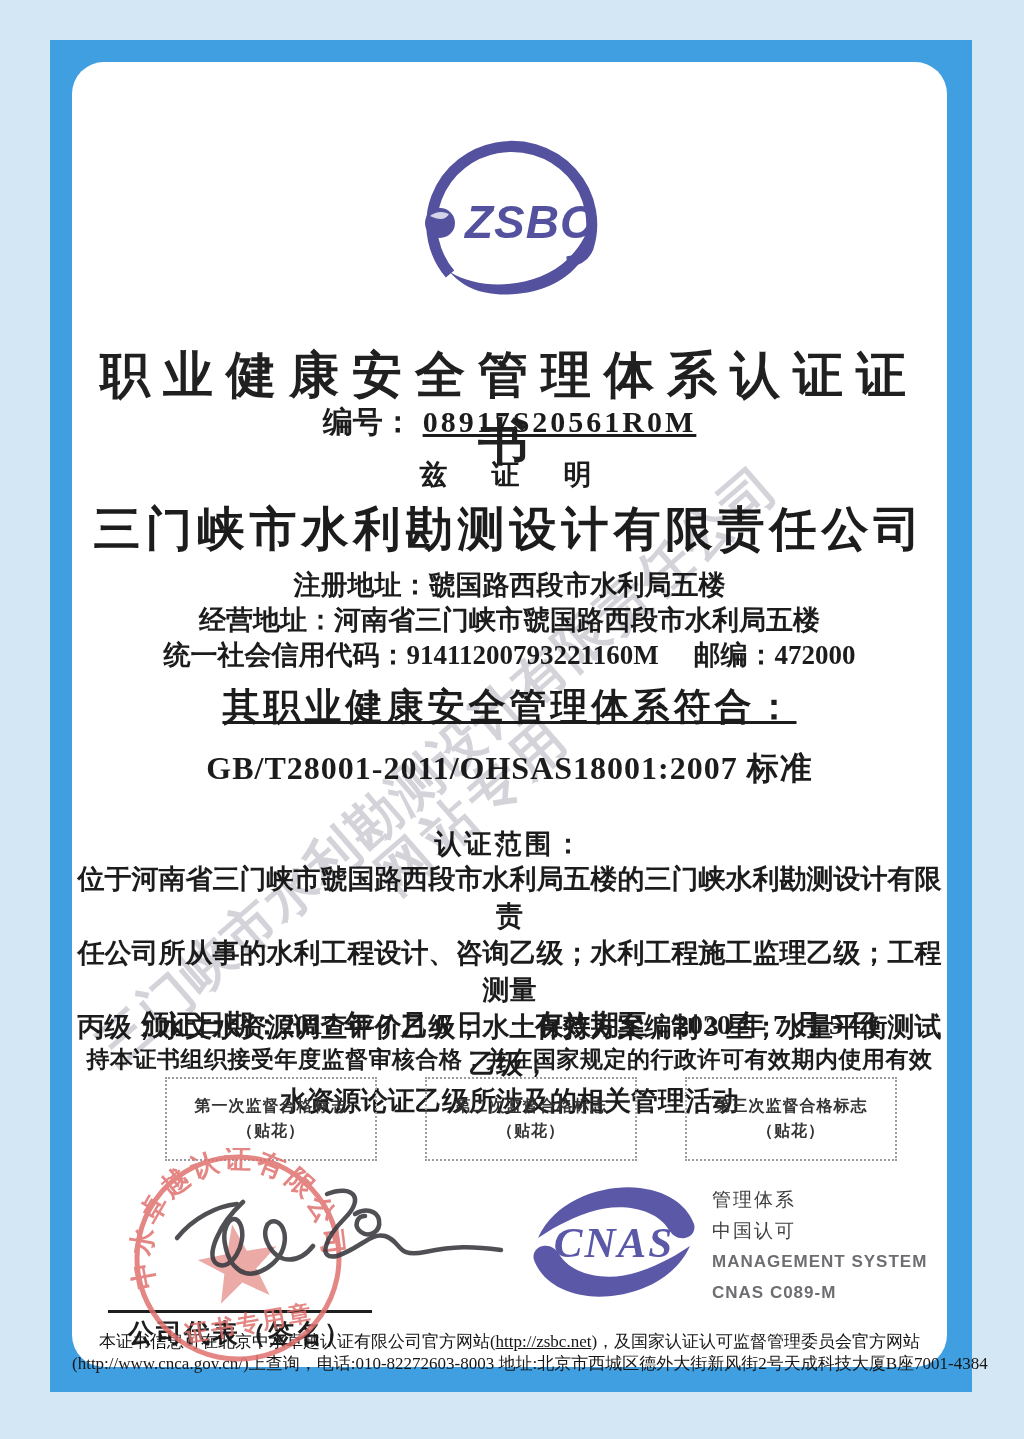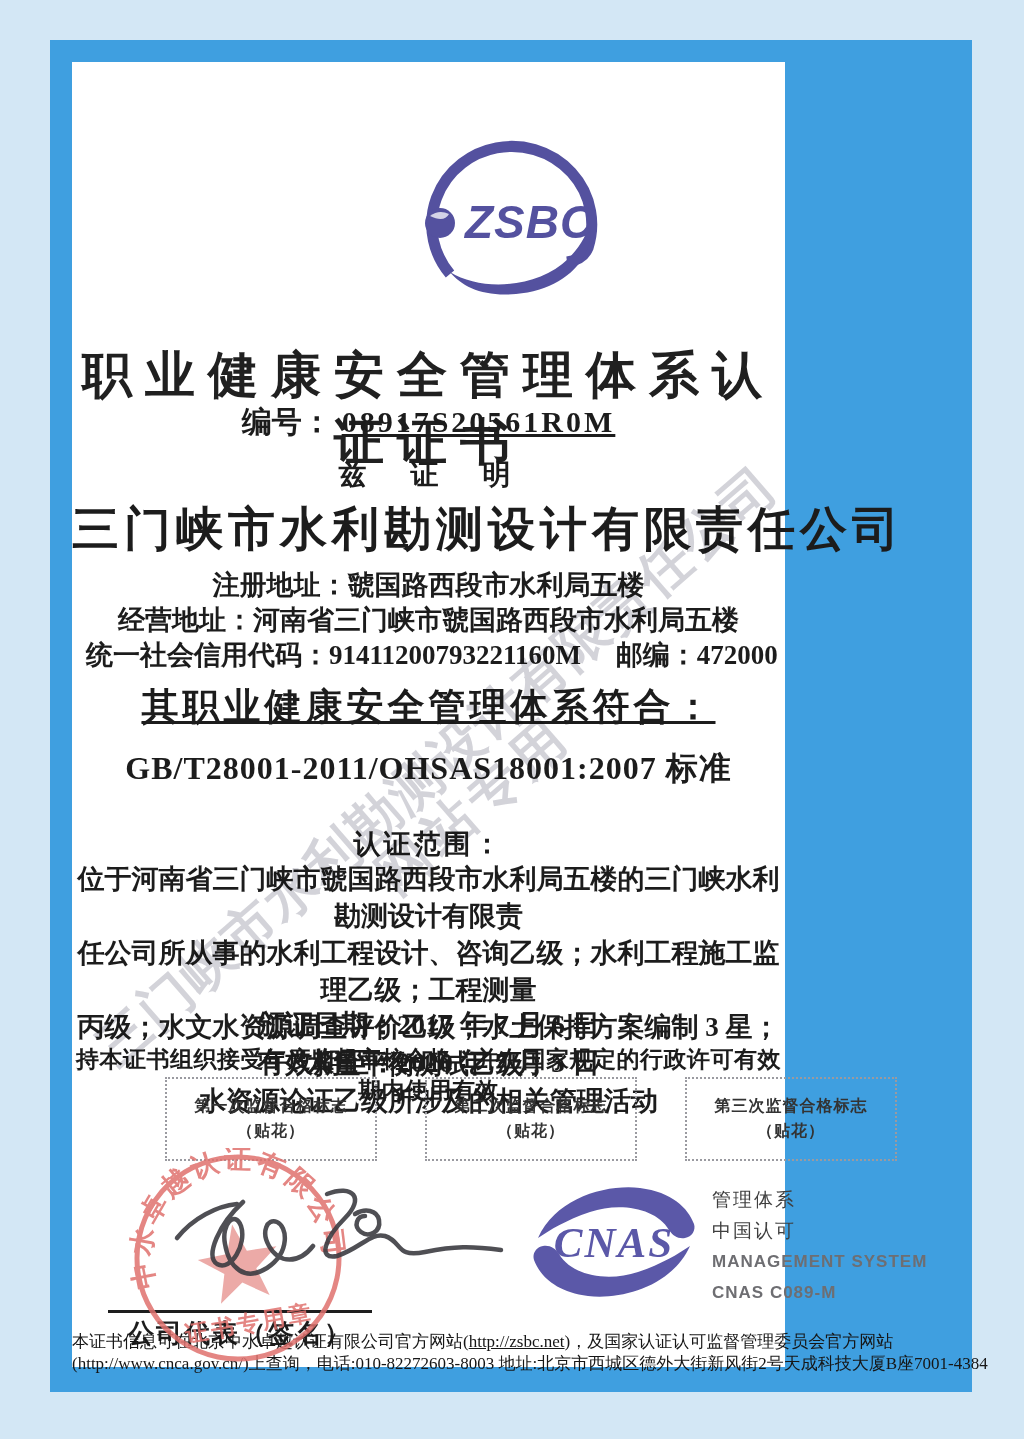--- a/index.html
+++ b/index.html
@@ -1,19 +1,19 @@
 <!DOCTYPE html>
 <html><head>
 <meta charset="utf-8">
 <style>
   html,body{margin:0;padding:0;background:#d3e7f5;}
   .page{position:relative;width:1024px;height:1439px;background:#d3e7f5;overflow:hidden;
         font-family:"Liberation Serif","DejaVu Serif",serif;color:#1c1c1c;}
   .frame{position:absolute;left:50px;top:40px;width:922px;height:1352px;background:#3f9fe0;}
-  .cert{position:absolute;left:22px;top:22px;width:713px;height:1305px;background:#ffffff;}
+  .cert{position:absolute;left:22px;top:22px;width:875px;height:1305px;background:#ffffff;border-radius:32px;}
   .abs{position:absolute;}
   .ctr{left:0;width:100%;text-align:center;}
   .hei{font-family:"Liberation Sans","DejaVu Sans",sans-serif;}
   .title{top:280px;font-size:50px;font-weight:900;letter-spacing:13px;color:#202020;}
   .certno{top:340px;font-size:30px;font-weight:bold;}
   .certno .val{letter-spacing:3px;margin-left:10px;text-decoration:underline;}
   .certify{top:394px;font-size:28px;font-weight:bold;letter-spacing:8px;}
   .company{top:436px;font-size:47px;font-weight:bold;letter-spacing:5px;white-space:nowrap;}
   .addr{font-size:27px;font-weight:bold;white-space:nowrap;}
   .codeline span{margin:0 14px;}

